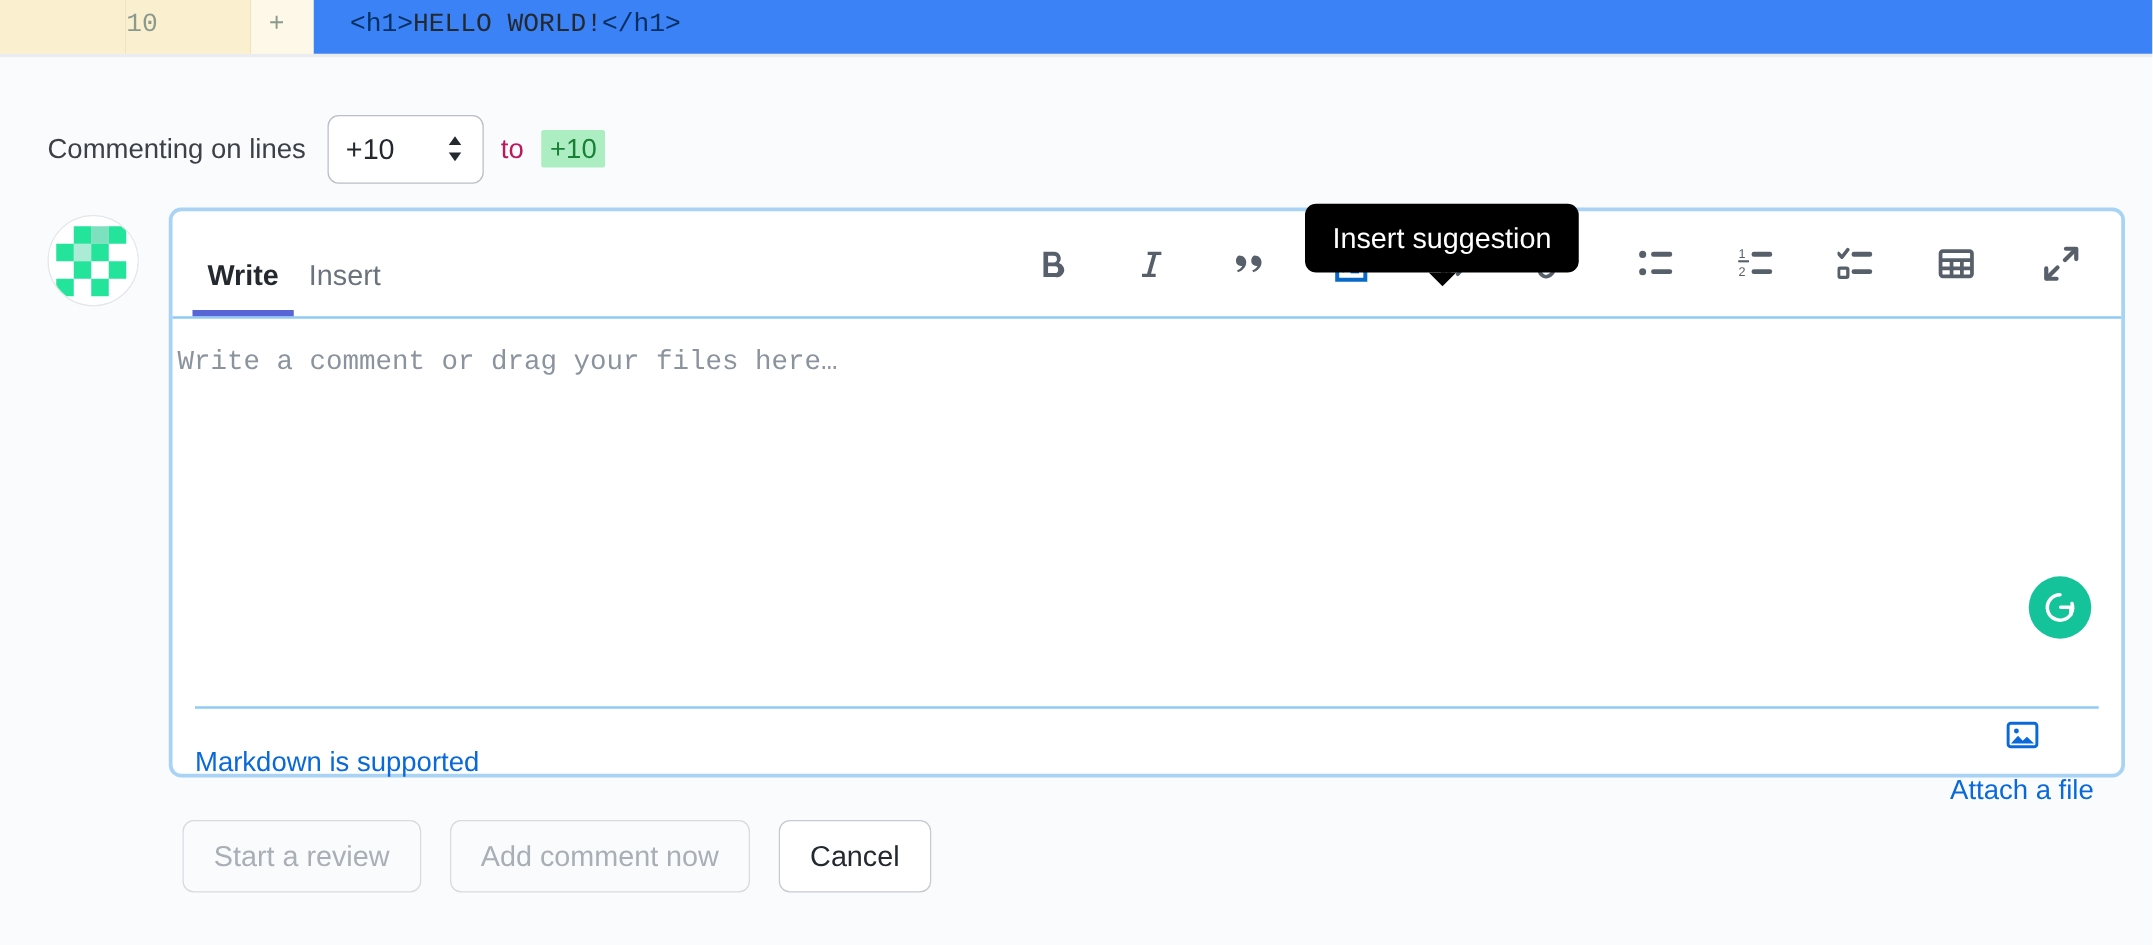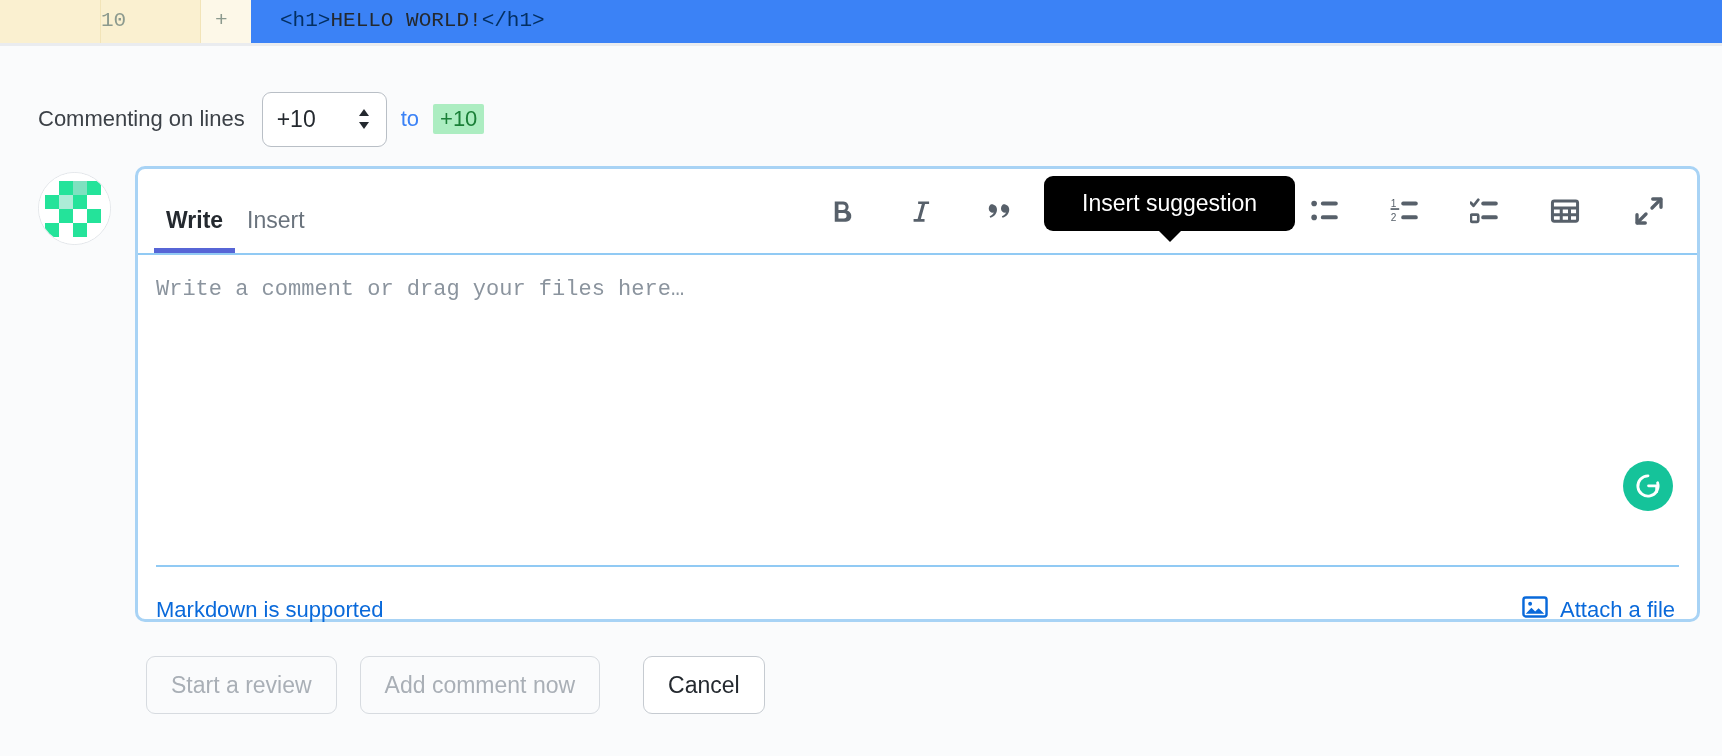--- a/index.html
+++ b/index.html
@@ -84,21 +84,21 @@
     cursor: pointer;
   }
   .select-arrows {
     display: inline-flex;
     flex-direction: column;
     line-height: 0.55;
     font-size: 16px;
     color: #24292f;
     margin-left: 10px;
   }
-  .to-word { margin: 0 14px; color: #3b82f6; }
+  .to-word { margin: 0 14px; color: #be185d; }
   .line-end {
     background: #acedc1;
     color: #1a7f37;
     padding: 2px 7px;
     border-radius: 2px;
     font-size: 22px;
   }
 
   
   .composer-row {
@@ -167,21 +167,21 @@
 
   
   .divider-top {
     height: 2px;
     background: #91caf4;
     margin: 0;
   }
   .textarea-wrap {
     position: relative;
     height: 310px;
-    padding: 22px 22px 0 18px;
+    padding: 22px 22px 0 4px;
   }
   .placeholder {
     font-family: "Liberation Mono", monospace;
     font-size: 22px;
     color: #8b949e;
   }
   .grammarly {
     position: absolute;
     right: 24px;
     bottom: 54px;
@@ -211,20 +211,21 @@
     font-size: 22px;
     cursor: pointer;
   }
   .attach {
     display: flex;
     align-items: center;
     gap: 12px;
     color: #0969da;
     font-size: 22px;
     cursor: pointer;
+    flex-direction: column;
   }
 
   
   .actions {
     display: flex;
     gap: 23px;
     padding: 34px 0 0 146px;
   }
   .btn {
     height: 58px;
@@ -239,34 +240,33 @@
     align-items: center;
     justify-content: center;
     cursor: default;
     font-family: "Liberation Sans", sans-serif;
   }
   .btn.enabled {
     background: #ffffff;
     color: #24292f;
     border-color: #c6cbd1;
     cursor: pointer;
-    margin-left: 20px;
   }
 
   
   .tooltip {
     position: absolute;
     background: #000000;
     color: #ffffff;
     font-size: 23px;
-    padding: 14px 38px;
+    padding: 14px 22px;
     border-radius: 9px;
     white-space: nowrap;
     left: 1044px;
-    top: 130px;
+    top: 117px;
     z-index: 30;
   }
   .tooltip:after {
     content: "";
     position: absolute;
     left: 50%;
     margin-left: -11px;
     bottom: -11px;
     width: 0; height: 0;
     border-left: 11px solid transparent;

